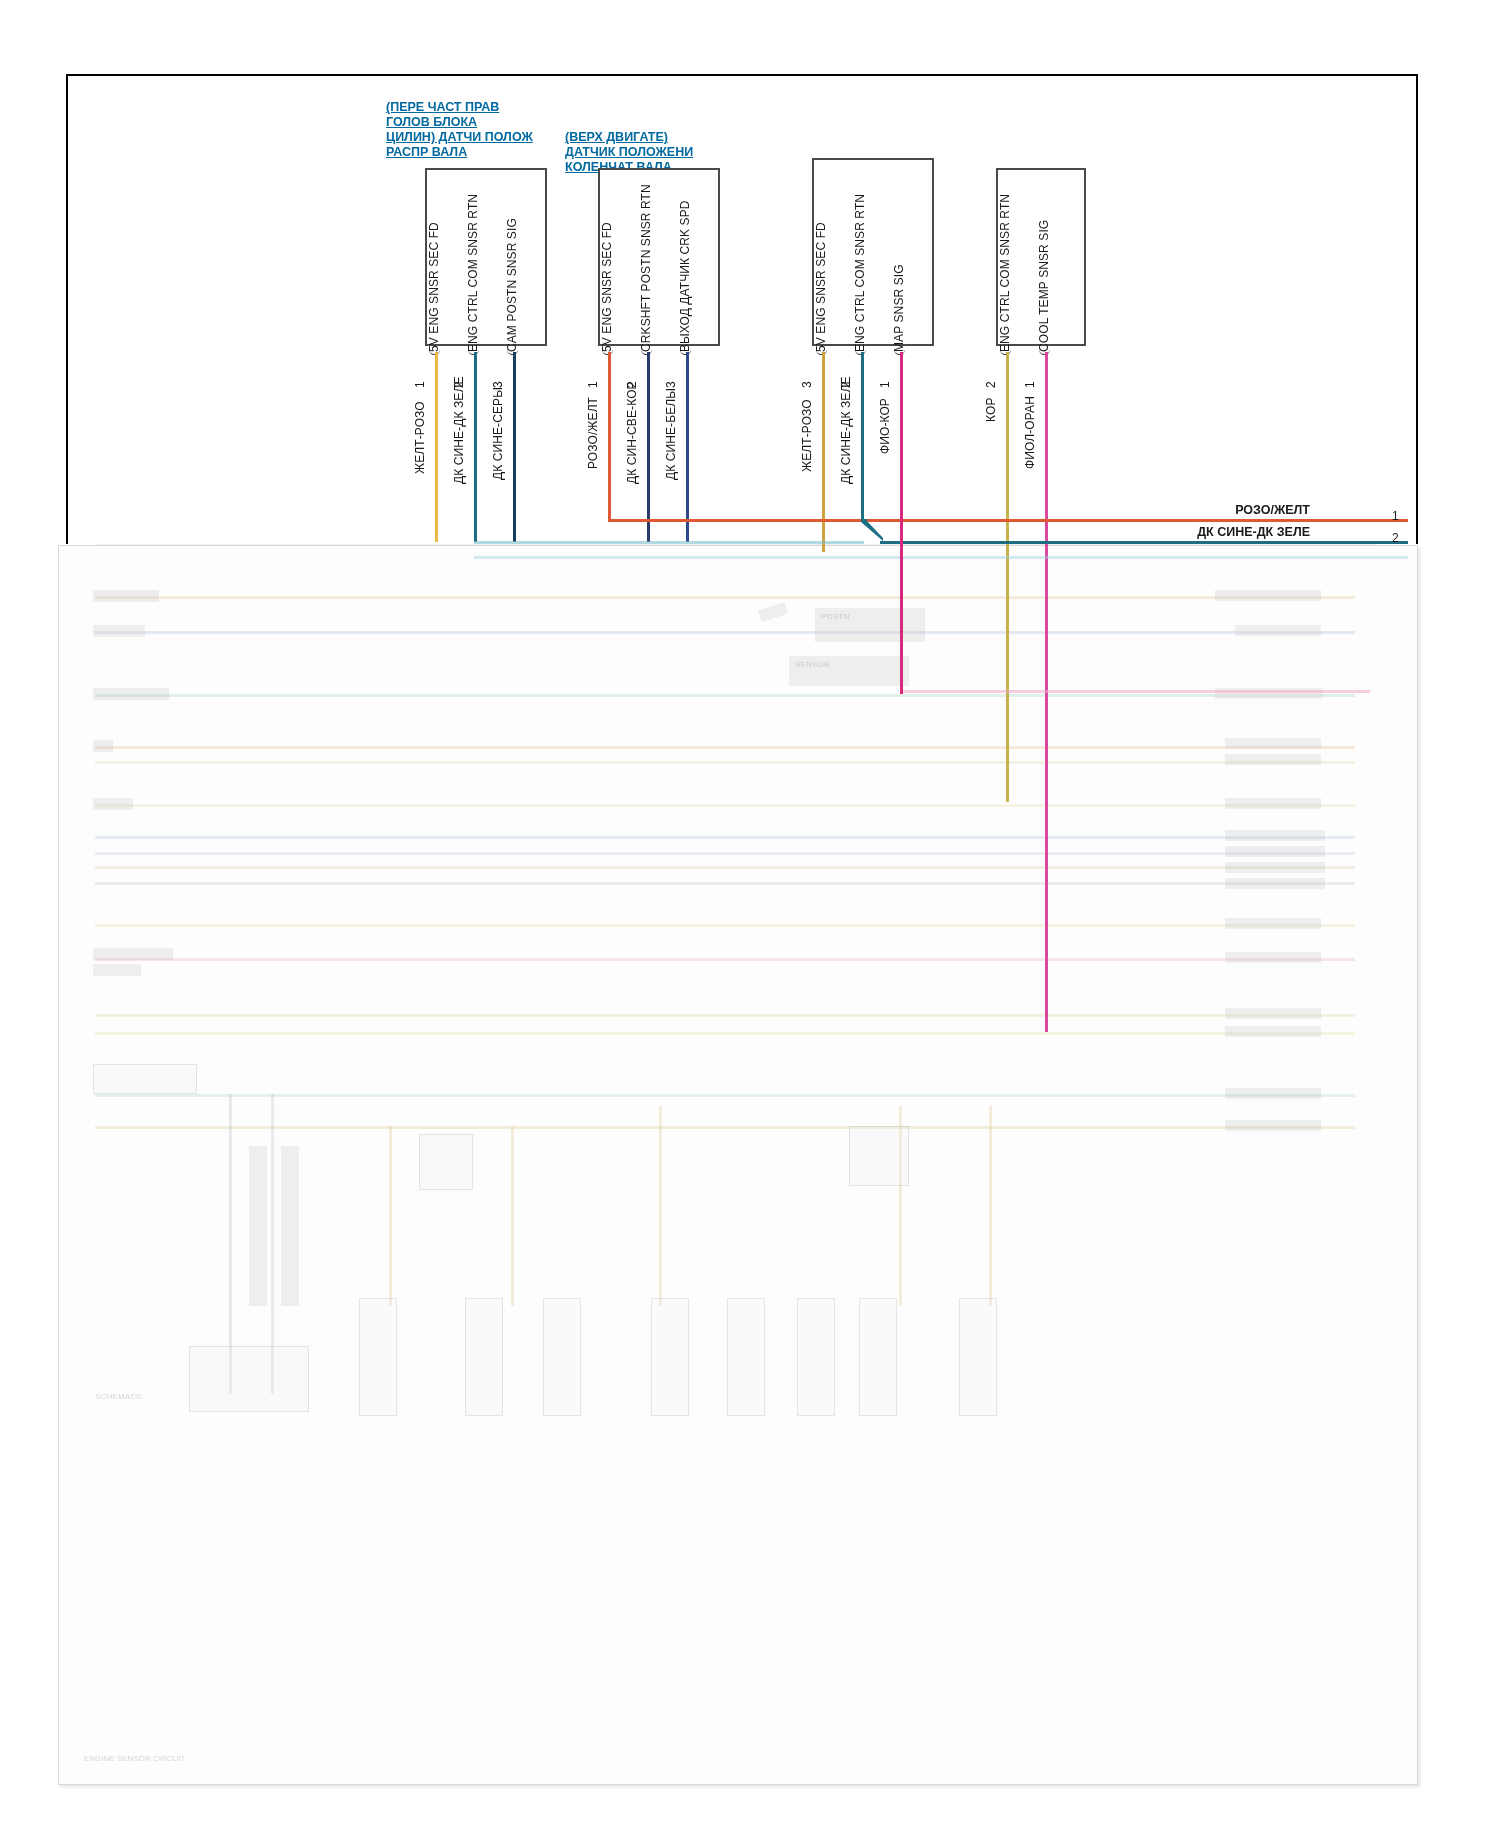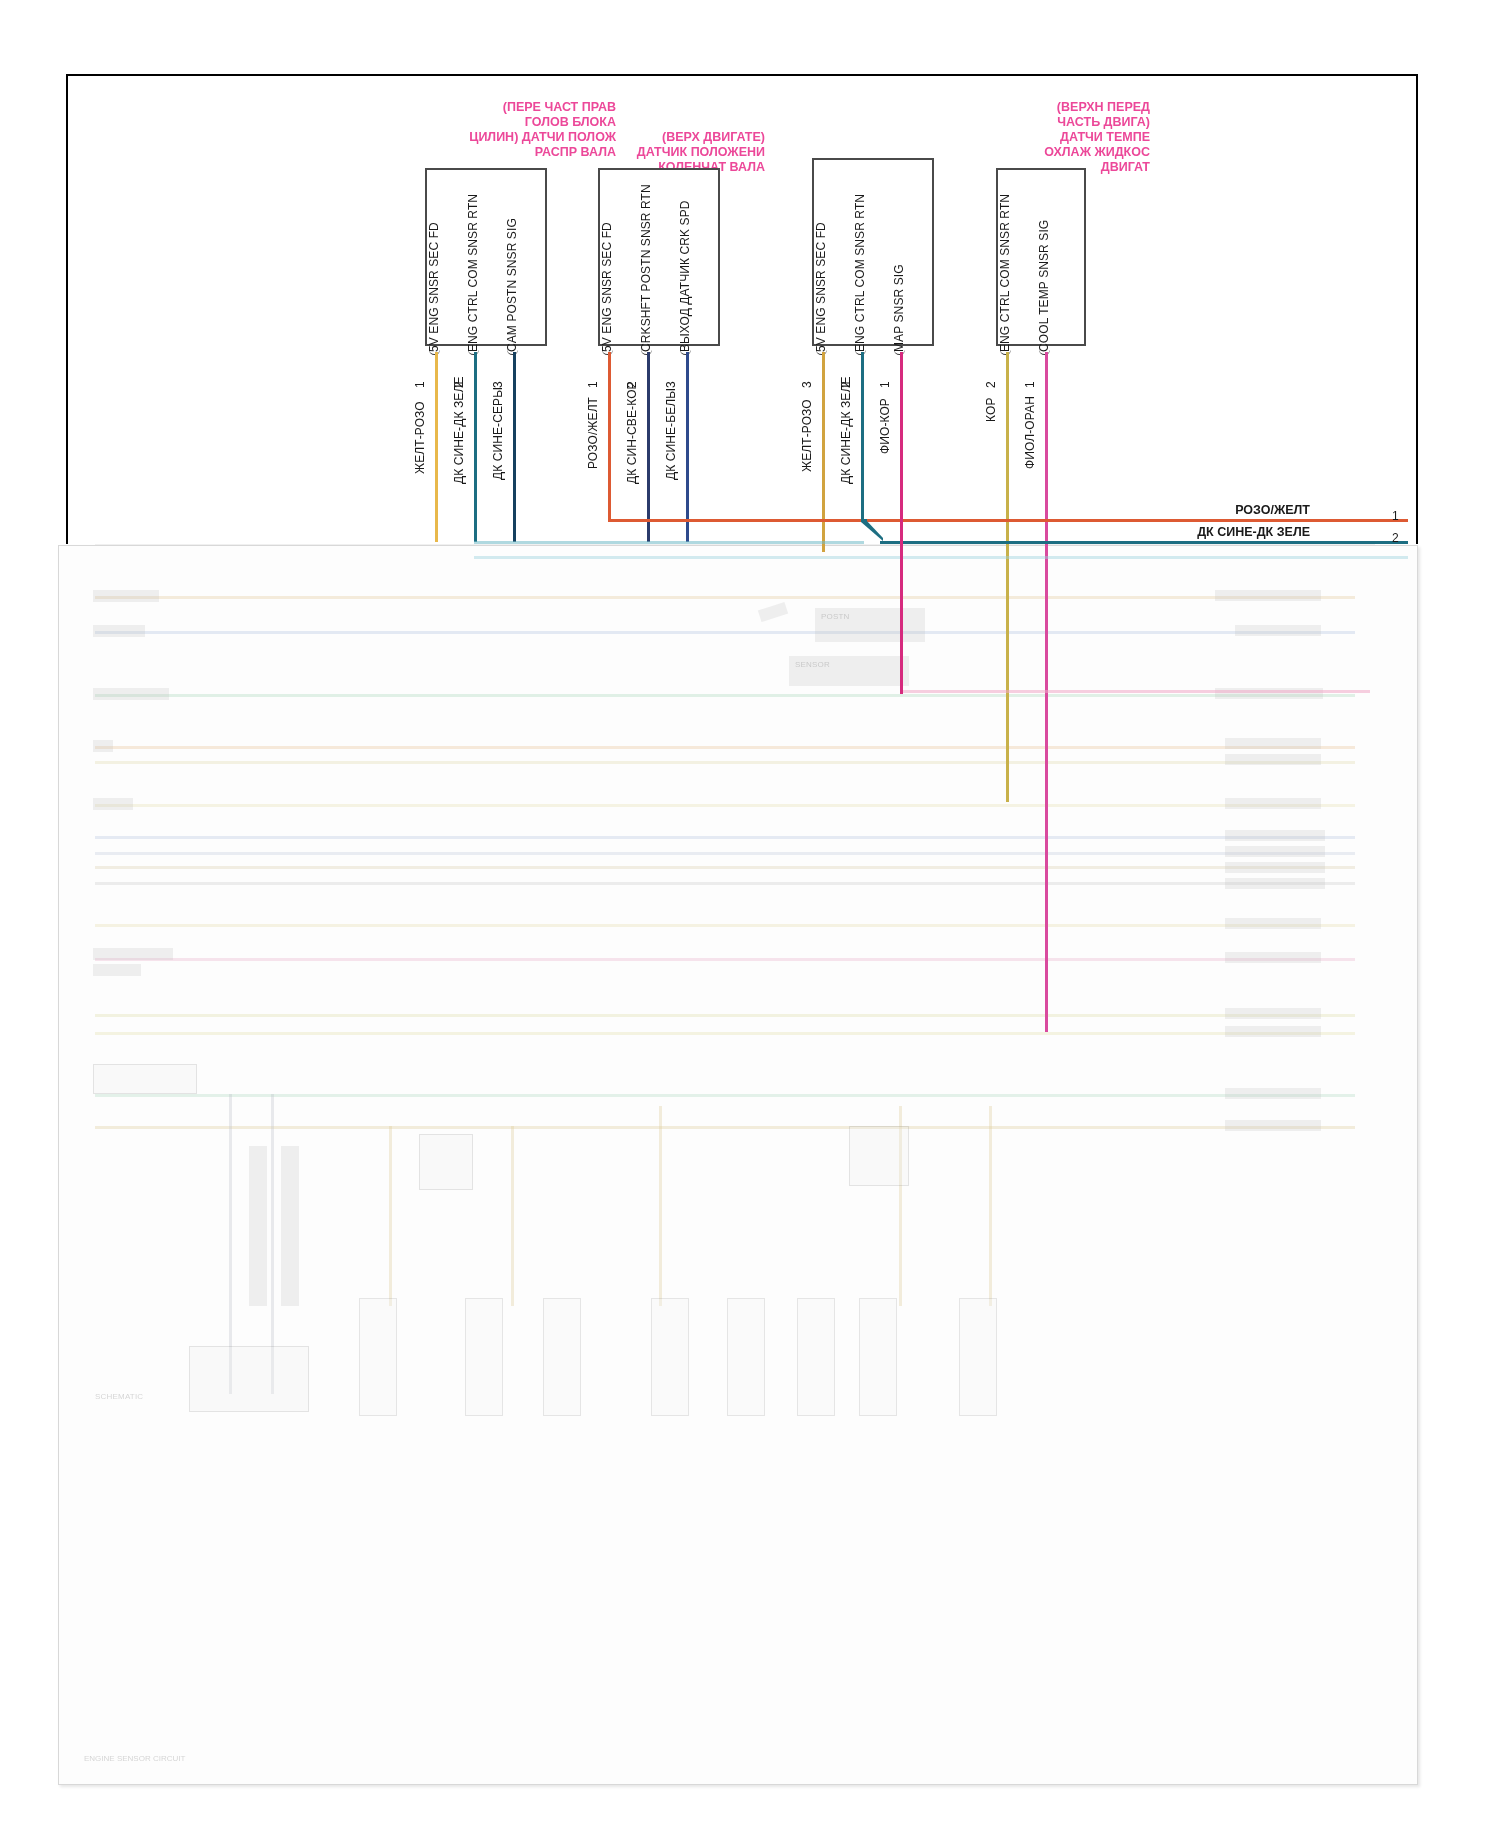--- a/index.html
+++ b/index.html
@@ -66,26 +66,27 @@
   }
 
   
   .conn {
     position: absolute;
     border: 2px solid #4a4a4a;
     background: #ffffff;
   }
   .conn-title {
     position: absolute;
-    text-align: right;
+    text-align: left;
     font-size: 12.5px;
     font-weight: bold;
     line-height: 15px;
-    color: #ec4899;
+    color: #0369a1;
     white-space: pre-line;
+    text-decoration: underline;
   }
   .pin-label {
     position: absolute;
     font-size: 12px;
     color: #1a1a1a;
     white-space: nowrap;
     transform-origin: left bottom;
     transform: rotate(-90deg);
     letter-spacing: .1px;
   }
@@ -323,25 +324,20 @@
   <div class="pin-num" style="left:892px; top:374px;">1</div>
 
   <div class="wire" style="left:822px; top:352px; height:200px; background:#d1a33f;"></div>
   <div class="wire" style="left:861px; top:352px; height:170px; background:#1d6e82;"></div>
   <div class="wire" style="left:900px; top:352px; height:340px; background:#d62a7e;"></div>
 
   <div class="wire-label" style="left:814px; top:458px;">ЖЕЛТ-РОЗО</div>
   <div class="wire-label" style="left:853px; top:470px;">ДК СИНЕ-ДК ЗЕЛЕ</div>
   <div class="wire-label" style="left:892px; top:440px;">ФИО-КОР</div>
 
-  <div class="conn-title" style="left:960px; top:100px; width:190px;">(ВЕРХН ПЕРЕД
-ЧАСТЬ ДВИГА)
-ДАТЧИ ТЕМПЕ
-ОХЛАЖ ЖИДКОС
-ДВИГАТ</div>
   <div class="conn" style="left:996px; top:168px; width:90px; height:178px;"></div>
 
   <div class="pin-label" style="left:1012px; top:338px;">ENG CTRL COM SNSR RTN</div>
   <div class="pin-label" style="left:1051px; top:338px;">COOL TEMP SNSR SIG</div>
 
   <div class="pin-arc" style="left:1000px; top:346px;"></div>
   <div class="pin-arc" style="left:1039px; top:346px;"></div>
 
   <div class="pin-num" style="left:998px;  top:374px;">2</div>
   <div class="pin-num" style="left:1037px; top:374px;">1</div>

